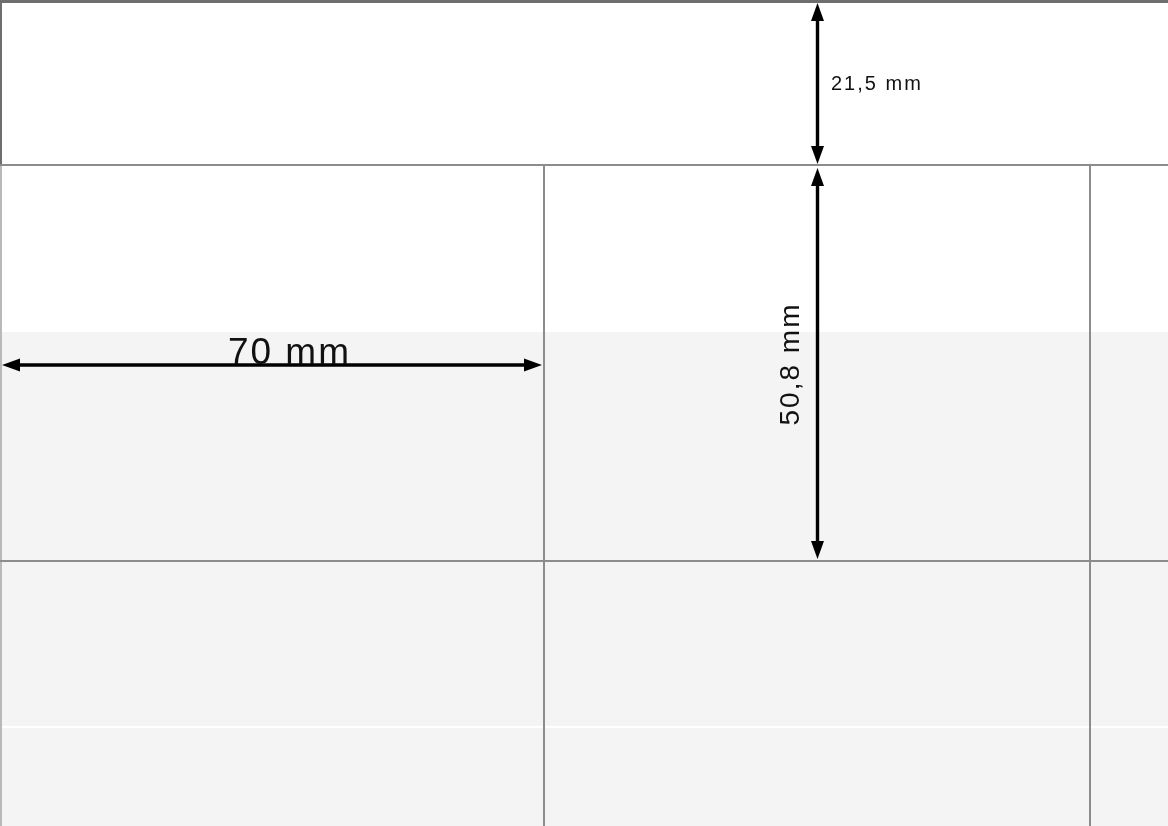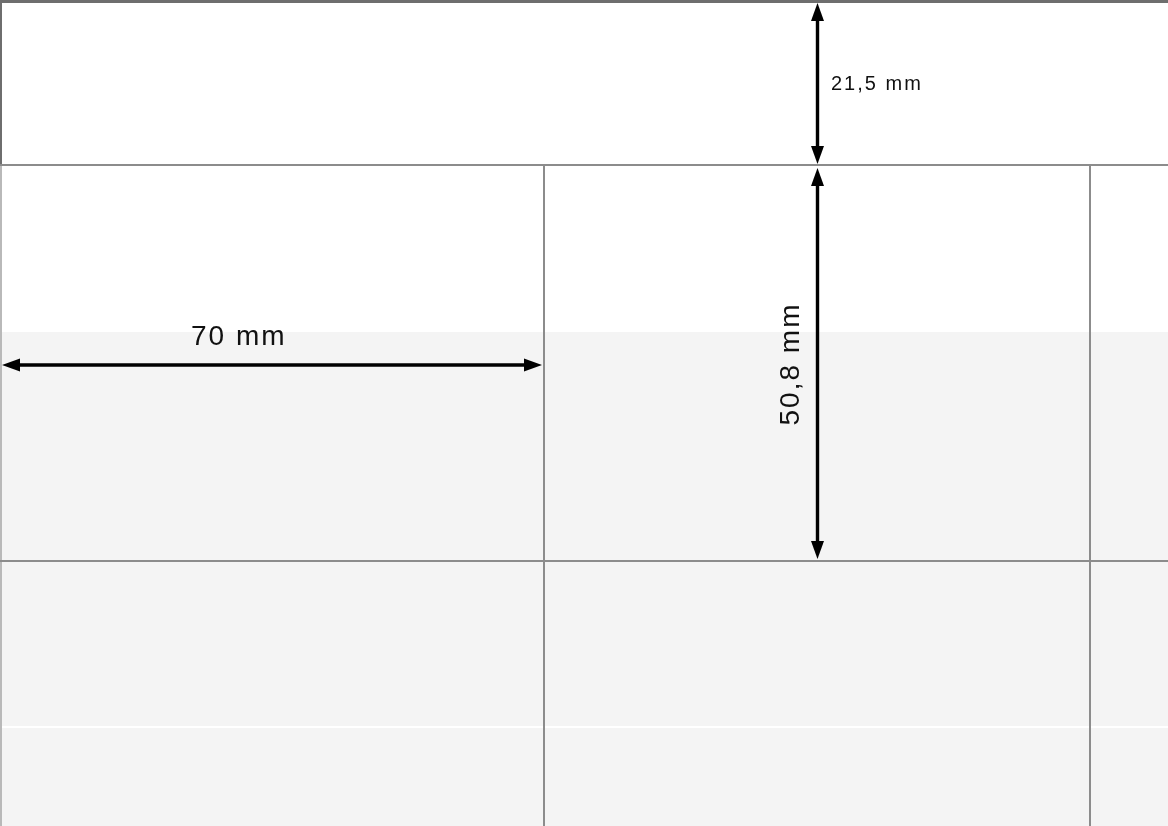--- a/index.html
+++ b/index.html
@@ -34,21 +34,21 @@
   .gl-h-mid { left: 0; top: 560px; width: 1168px; height: 2px; }
   .gl-v-1   { left: 543px;  top: 164px; width: 2px; height: 662px; }
   .gl-v-2   { left: 1089px; top: 164px; width: 2px; height: 662px; }
 
   
   .arrows-svg { position: absolute; left: 0; top: 0; width: 1168px; height: 826px; }
 
   
   .dim-label { position: absolute; color: #111111; letter-spacing: 2px; white-space: nowrap; }
   .dim-top-margin { left: 831px; top: 71px; font-size: 20px; line-height: 24px; }
-  .dim-width { left: 191px; top: 319px; width: 160px; text-align: left; font-size: 28px; line-height: 33px; }
+  .dim-width { left: 191px; top: 335px; width: 160px; text-align: right; font-size: 37px; line-height: 33px; }
   .dim-height {
     left: 720px; top: 349px; width: 140px; height: 30px;
     text-align: center; font-size: 28px; line-height: 30px;
     transform: rotate(-90deg);
   }
 </style>
 </head>
 <body>
 
 <div class="canvas">

